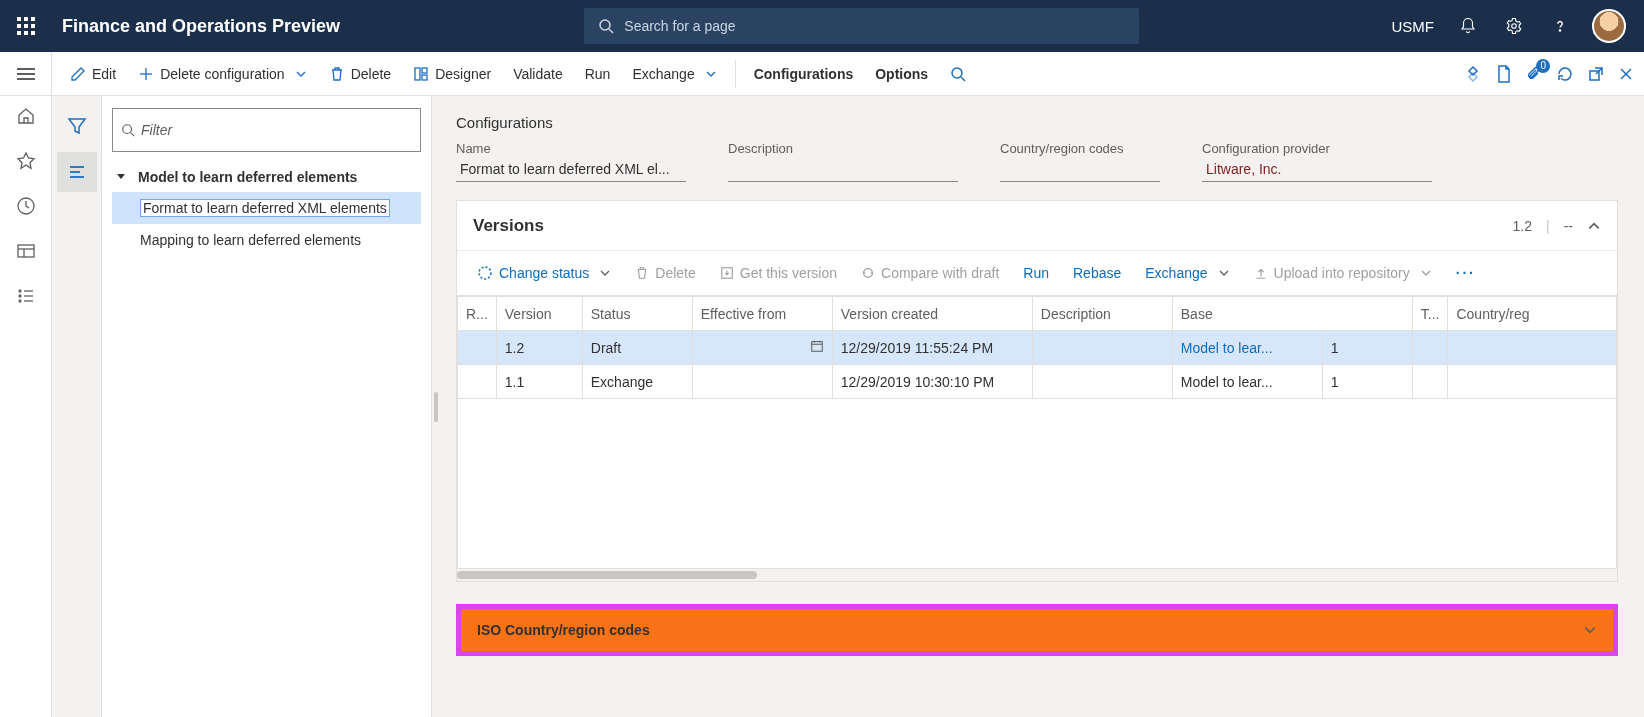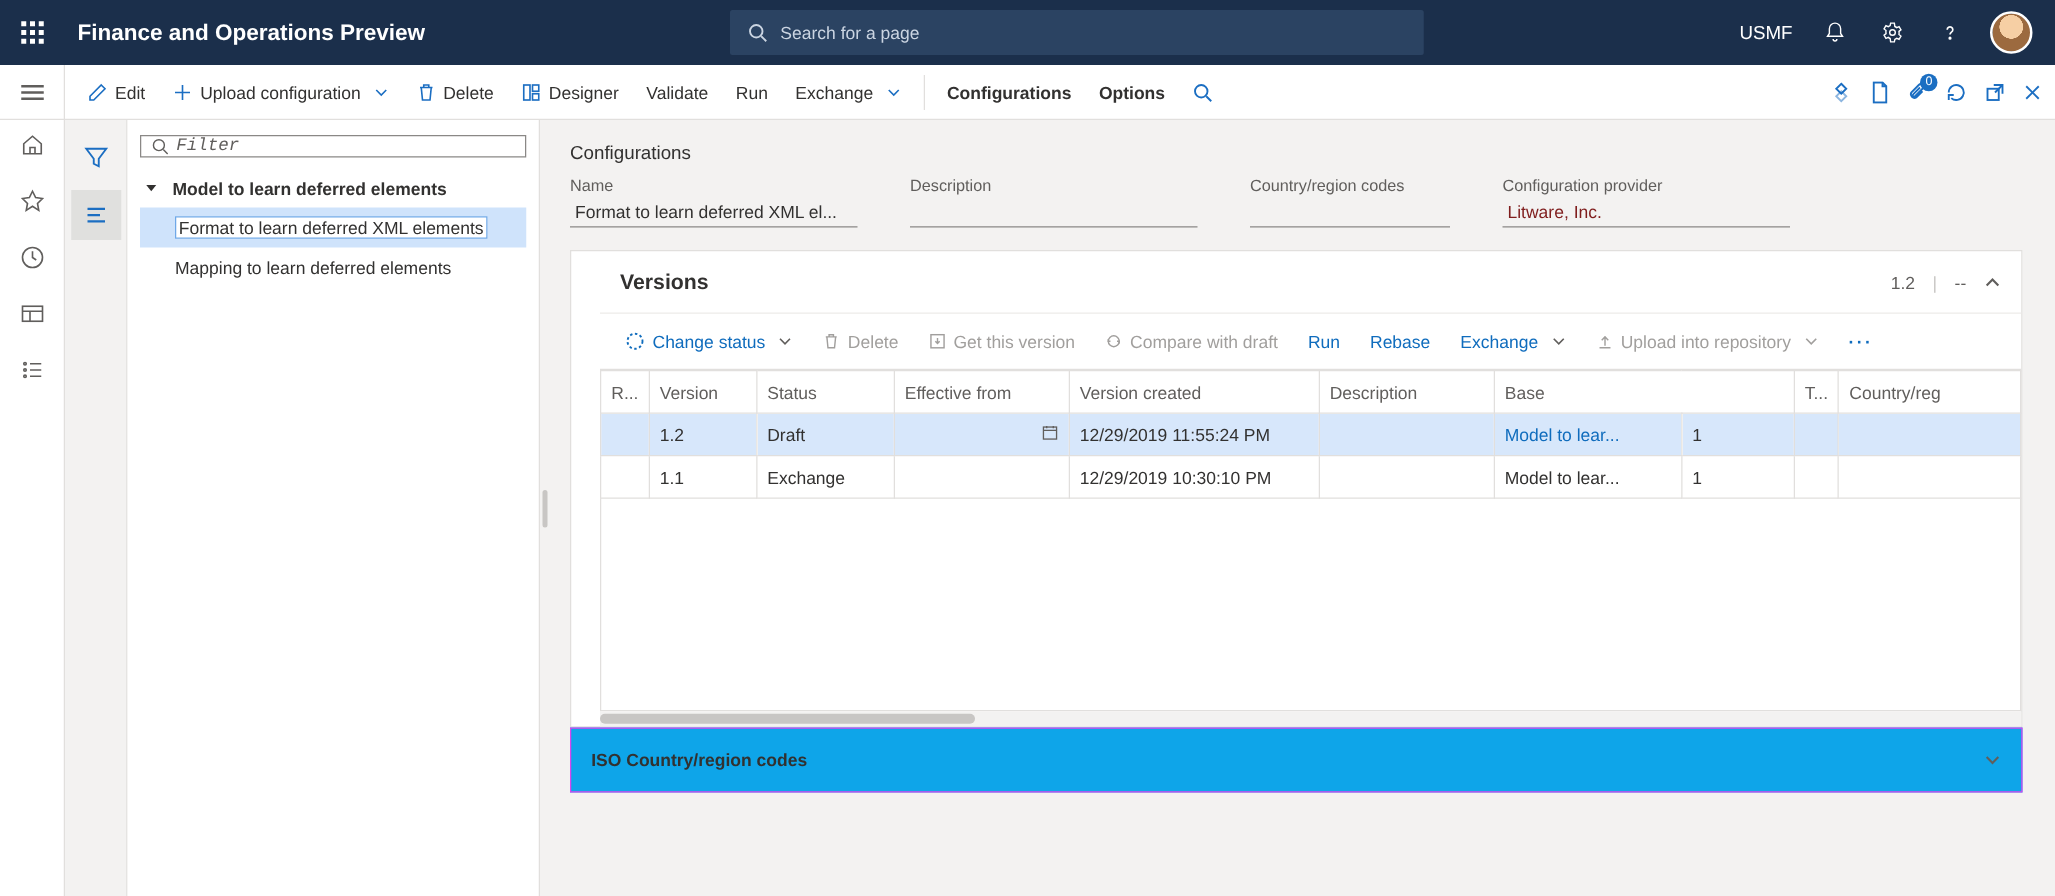--- a/index.html
+++ b/index.html
@@ -31,57 +31,57 @@
   .badge { position:absolute; top:-6px; right:-8px; background:#1b6ec2; color:#fff; border-radius:8px; font-size:10px; padding:0 4px; line-height:14px;}
   
   .main { display:flex; height:calc(717px - 52px - 44px);}
   .rail { width:52px; background:#fff; border-right:1px solid #e1dfdd; display:flex; flex-direction:column; align-items:center; padding-top:10px; gap:22px;}
   .rail .ri { color:#605e5c; }
   .toolcol { width:50px; background:#f3f2f1; border-right:1px solid #e1dfdd; display:flex; flex-direction:column; align-items:center; padding-top:10px; gap:6px;}
   .toolcol .tbtn { width:40px; height:40px; display:flex; align-items:center; justify-content:center; color:#1b6ec2;}
   .toolcol .tbtn.active { background:#e0e0de;}
   
   .treepanel { width:330px; background:#fff; border-right:1px solid #e1dfdd; padding:12px 10px;}
-  .filter { display:flex; align-items:center; border:1px solid #8a8886; height:18px; padding:0 8px; color:#605e5c; margin-bottom:10px; font-style:italic;font-family:Liberation Mono, monospace;}
+  .filter { display:flex; align-items:center; border:1px solid #8a8886; height:44px; padding:0 8px; color:#605e5c; margin-bottom:10px; font-style:italic;}
   .filter svg{ margin-right:6px;}
   .tree .node { display:flex; align-items:center; height:30px; padding-left:4px; gap:12px;}
   .tree .child { padding-left:28px; height:32px; display:flex; align-items:center;}
   .tree .sel { background:#cfe3fb;}
   .tree .sel span{ border:1px solid #6fa8e8; padding:0 2px; background:#fff;}
   .tree .node b{ font-weight:600;}
   
   .content { flex:1; padding:12px 26px 0 16px; overflow:auto; position:relative;}
   .pgtitle { font-size:15px; color:#323130; margin:6px 0 10px 0;}
   .fields { display:flex; gap:42px; margin-bottom:18px;}
   .field { display:flex; flex-direction:column;}
   .field label{ font-size:13px; color:#605e5c;}
   .field .val { border-bottom:1px solid #8a8886; min-width:230px; height:26px; display:flex; align-items:center; padding:0 4px; white-space:nowrap; overflow:hidden; text-overflow:ellipsis;}
   .field .val.desc { min-width:230px; }
   .field .val.crc { min-width:160px;}
   .field .val.link { color:#7f1d1d; min-width:230px;}
   
-  .card { background:#fff; border:1px solid #e1dfdd; padding-left:23px;}
+  .card { background:#fff; border:1px solid #e1dfdd; margin-bottom:22px;}
   .cardhead { display:flex; align-items:center; height:50px; padding:0 16px; border-bottom:1px solid #edebe9;}
   .cardhead .title { font-weight:600; font-size:17px; flex:1;}
   .cardhead .meta { color:#605e5c; display:flex; align-items:center; gap:14px;}
   .toolbar { display:flex; align-items:center; height:44px; padding:0 10px; gap:4px;}
   .toolbar .tb { display:flex; align-items:center; gap:6px; padding:0 10px; color:#605e5c; height:44px; cursor:pointer;}
   .toolbar .tb.blue { color:#0f6cbd;}
   .toolbar .tb.disabled { color:#a19f9d;}
   .grid { border-top:1px solid #e1dfdd; }
   table { border-collapse:collapse; width:100%; }
   th,td { border:1px solid #e1dfdd; height:34px; text-align:left; padding:0 8px; font-weight:400; font-size:14px; white-space:nowrap; overflow:hidden; text-overflow:ellipsis;}
   th { color:#605e5c;}
   tr.selected td { background:#d7e7fb;}
   td.link { color:#0f6cbd;}
   .gridspace { height:170px; border:1px solid #e1dfdd; border-top:none;}
   .hscroll { height:12px; background:#f3f2f1; position:relative;}
   .hscroll::before { content:""; position:absolute; left:0; top:2px; width:300px; height:8px; background:#c8c6c4; border-radius:4px;}
   
-  .iso { background:#0ea5e9; border:1px solid #d946ef; height:52px; display:flex; align-items:center; padding:0 16px;}
+  .iso { background:#f97316; border:5px solid #d946ef; height:52px; display:flex; align-items:center; padding:0 16px;}
   .iso .t { font-weight:600; flex:1;}
   .splitter{ width:8px; background:#f3f2f1; display:flex; align-items:center; justify-content:center;}
   .splitter::before{ content:""; width:4px; height:30px; background:#c8c6c4; border-radius:2px;}
   svg { flex-shrink:0;}
 </style>
 </head>
 <body>
 
 <div class="topbar">
   <div class="waffle">
@@ -144,21 +144,21 @@
       <svg width="16" height="16" viewBox="0 0 16 16" fill="none" stroke="#1b6ec2" stroke-width="1.3">
           <path d="M11 2l3 3L5 14H2v-3L11 2z"></path>
         </svg>
       <span>Edit</span>
     </div>
     <div class="actbtn">
       <svg width="16" height="16" viewBox="0 0 16 16" stroke="#1b6ec2" stroke-width="1.3">
           <line x1="8" y1="2" x2="8" y2="14"></line>
           <line x1="2" y1="8" x2="14" y2="8"></line>
         </svg>
-      <span>Upload configuration</span>
+      <span>Delete configuration</span>
       <svg class="chev" width="12" height="12" viewBox="0 0 12 12" fill="none" stroke="#605e5c" stroke-width="1.3">
           <path d="M2 4l4 4 4-4"></path>
         </svg>
     </div>
     <div class="actbtn">
       <svg width="16" height="16" viewBox="0 0 16 16" fill="none" stroke="#1b6ec2" stroke-width="1.3">
           <path d="M3 4h10M6 4V2h4v2M4 4l1 10h6l1-10"></path>
         </svg>
       <span>Delete</span>
     </div>

